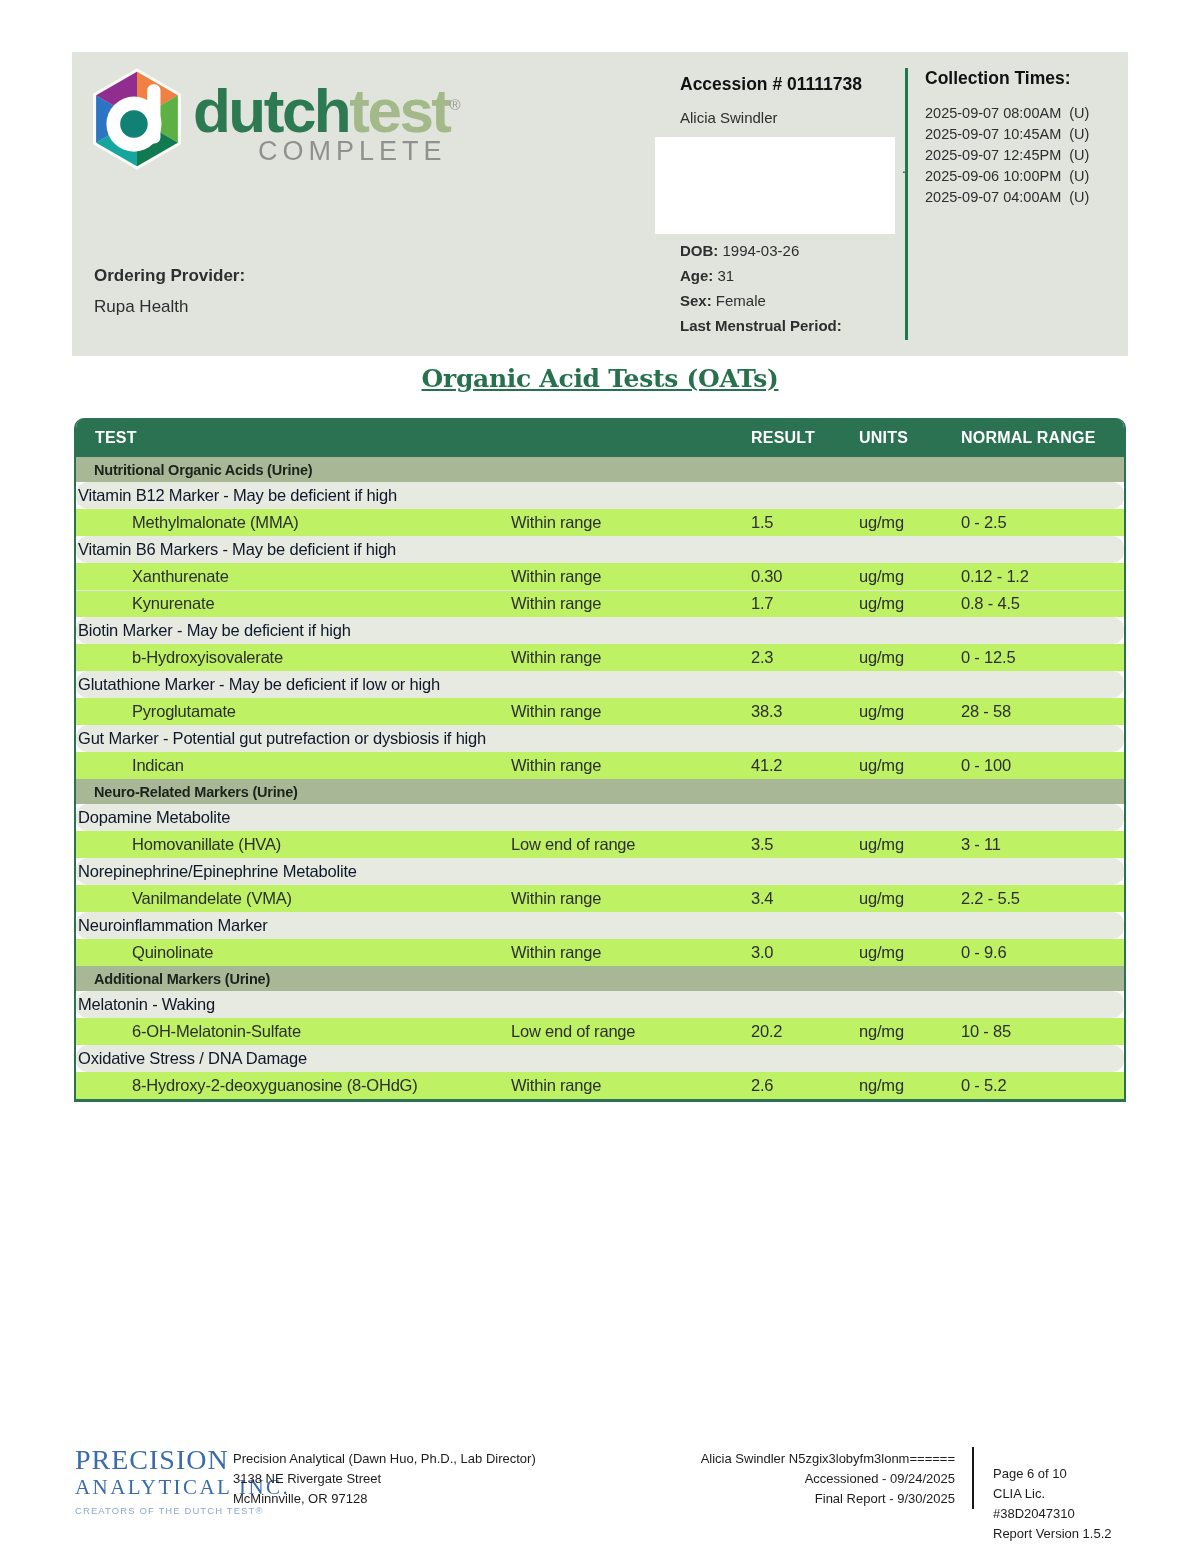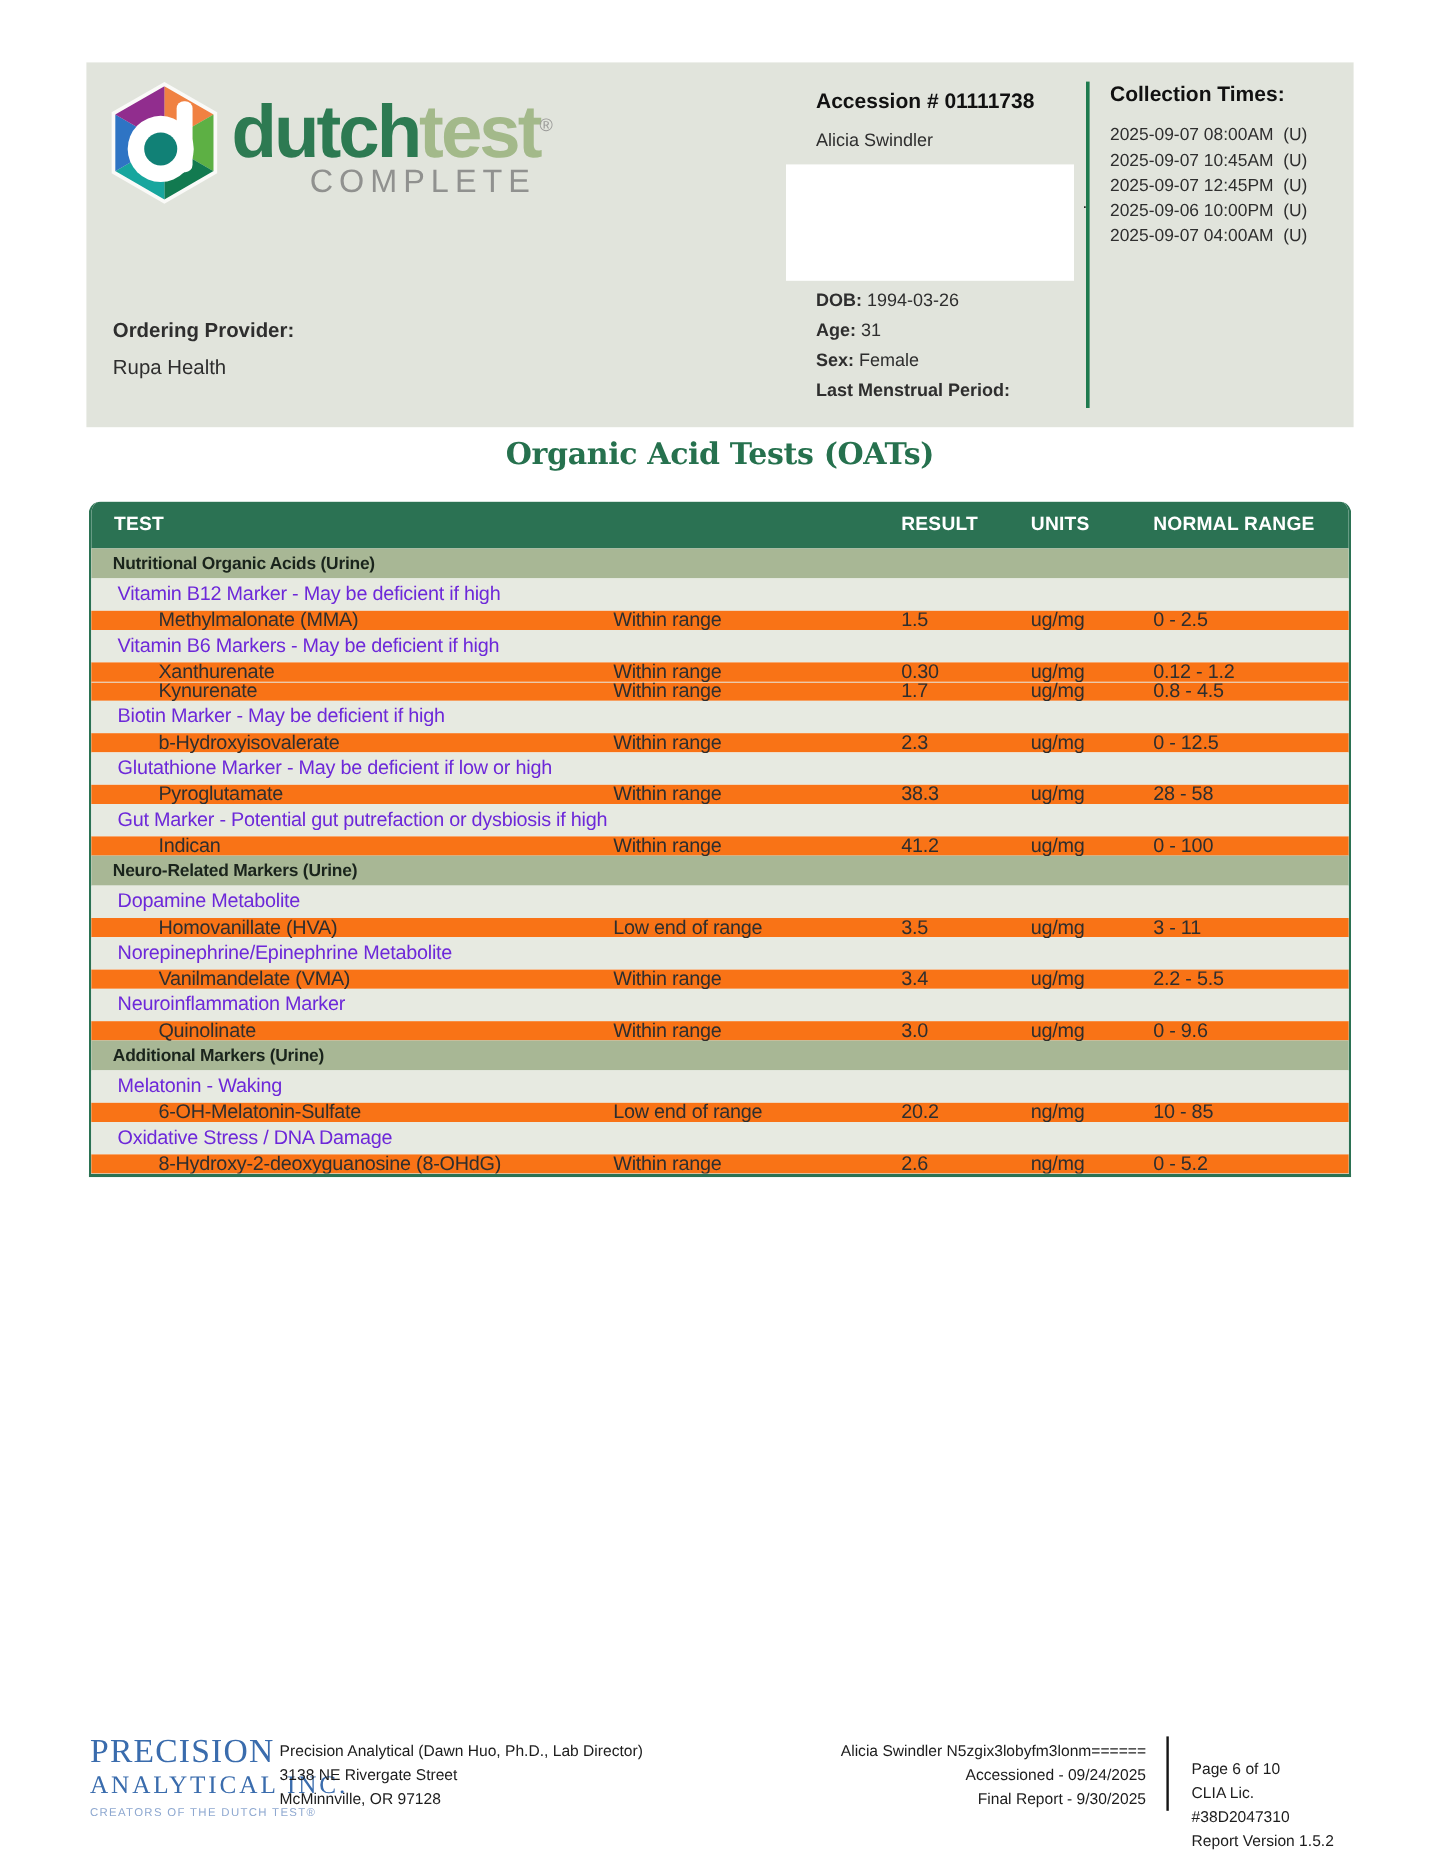--- a/index.html
+++ b/index.html
@@ -36,45 +36,45 @@
   .header-divider { position:absolute; left:833px; top:16px; width:3px; height:272px; background:#1e7a4e; }
 
   .collection-block { position:absolute; left:853px; top:16px; }
   .collection-label { font-weight:bold; font-size:17.5px; color:#111; }
   .collection-times { margin-top:14px; font-size:14.5px; line-height:21px; }
   .ct-line { white-space:pre; }
 
   
   .report-title {
     position:absolute; left:0; top:364px; width:100%; text-align:center;
-    font-family:"DejaVu Serif", serif; font-weight:bold; font-size:25px; color:#26714e; letter-spacing:-0.3px;
+    font-family:"DejaVu Serif", serif; font-weight:bold; font-size:25px; color:#26714e; letter-spacing:-0.3px;text-decoration:underline;
   }
 
   
   .oat-table {
     position:absolute; left:74px; top:418px; width:1052px;
     border-left:2px solid #2b7253; border-right:2px solid #2b7253; border-bottom:3px solid #2b7253;
     border-radius:10px 10px 0 0; overflow:hidden; background:#fff;
   }
   .thead {
     display:grid; grid-template-columns:656px 108px 102px 1fr; align-items:center;
     background:#2b7253; color:#ffffff; height:39px; padding-left:19px;
     font-weight:bold; font-size:16px; letter-spacing:0.2px;
   }
   .row-section {
     display:flex; align-items:center; height:25px; padding-left:18px;
     background:#a8b795; color:#1a241c; font-weight:bold; font-size:14.5px; letter-spacing:-0.2px;
   }
   .row-category {
-    display:flex; align-items:center; height:27px; padding-left:22px;
-    background:#e7eae1; color:#6d28d9; font-size:16.5px; letter-spacing:-0.2px;
+    display:flex; align-items:center; height:27px; padding-left:2px;
+    background:#e7eae1; color:#0f172a; font-size:16.5px; letter-spacing:-0.2px;border-radius:12px;
   }
   .row-test {
     display:grid; grid-template-columns:379px 240px 108px 102px 1fr; align-items:center;
-    height:16px; padding-left:56px; background:#f97316; font-size:16.5px; letter-spacing:-0.2px;
+    height:27px; padding-left:56px; background:#bef264; font-size:16.5px; letter-spacing:-0.2px;
   }
   .row-test + .row-test { box-shadow: inset 0 1px 0 #e3e6dd; }
   .cell { white-space:nowrap; overflow:hidden; }
 
   
   .footer { position:absolute; left:75px; top:1443px; width:1052px; height:80px; font-size:13px; }
   .lab-logo { position:absolute; left:0; top:4px; font-family:"Liberation Serif", serif; }
   .lab-logo-line1 { font-size:28px; color:#3a6cad; letter-spacing:1px; line-height:26px; }
   .lab-logo-line2 { font-size:21px; color:#3a6cad; letter-spacing:2.4px; margin-top:2px; }
   .lab-logo-line3 { font-size:9.5px; color:#8ea8d0; letter-spacing:1.1px; margin-top:5px; font-family:"Liberation Sans", sans-serif; }

